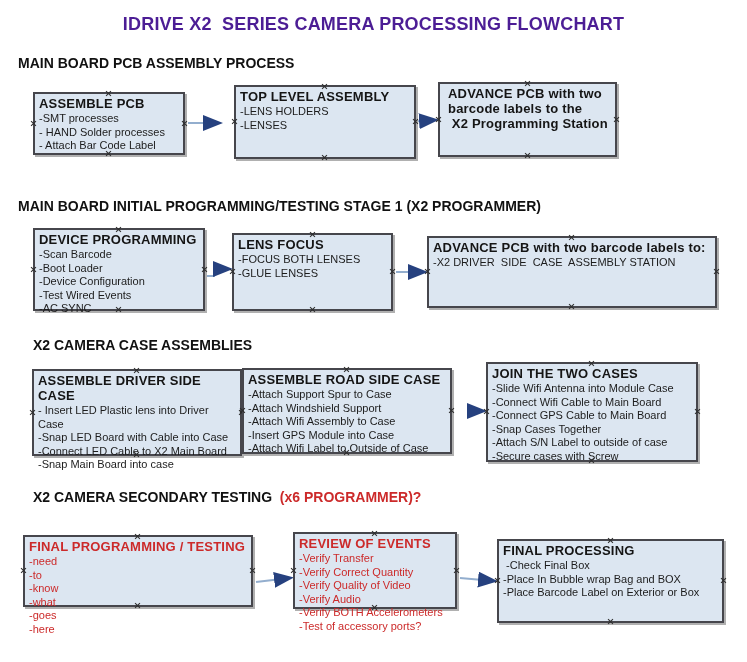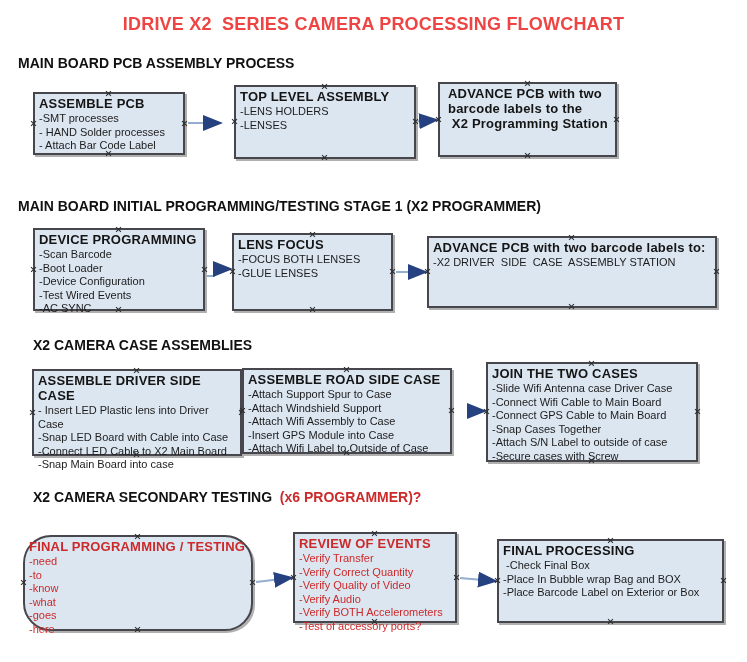--- a/index.html
+++ b/index.html
@@ -2,21 +2,21 @@
 <html><head>
 <meta charset="utf-8">
 <style>
   html,body{margin:0;padding:0;background:#ffffff;}
   .canvas{
     position:relative;width:747px;height:662px;background:#ffffff;overflow:hidden;
     font-family:"Liberation Sans", sans-serif;color:#111;
   }
   .doc-title{
     position:absolute;top:14px;left:0;width:100%;text-align:center;
-    font-size:18px;font-weight:bold;letter-spacing:.2px;white-space:pre-wrap;color:#ef4444;
+    font-size:18px;font-weight:bold;letter-spacing:.2px;white-space:pre-wrap;color:#4c1d95;
   }
   .section-header{
     position:absolute;font-size:14px;font-weight:bold;white-space:pre;color:#111;
   }
   .section-header .red-part{color:#cc2a2a;}
   .box{
     position:absolute;box-sizing:border-box;
     background:#dce6f1;border:2px solid #46464c;
     box-shadow:2px 2px 0 #b0b0b0;
     padding:2px 3px 2px 4px;
@@ -165,49 +165,49 @@
         <div class="box-line">-Attach Wifi Label to Outside of Case</div>
       </div>
     <span class="anchor a-top"></span>
       <span class="anchor a-bottom"></span>
       <span class="anchor a-left"></span>
       <span class="anchor a-right"></span>
   </div>
   <div class="box" style="left:486px;top:362px;width:212px;height:100px;">
     <div class="box-heading">JOIN THE TWO CASES</div>
     <div class="box-lines">
-        <div class="box-line">-Slide Wifi Antenna case Driver Case</div>
+        <div class="box-line">-Slide Wifi Antenna into Module Case</div>
         <div class="box-line">-Connect Wifi Cable to Main Board</div>
         <div class="box-line">-Connect GPS Cable to Main Board</div>
         <div class="box-line">-Snap Cases Together</div>
         <div class="box-line">-Attach S/N Label to outside of case</div>
         <div class="box-line">-Secure cases with Screw</div>
       </div>
     <span class="anchor a-top"></span>
       <span class="anchor a-bottom"></span>
       <span class="anchor a-left"></span>
       <span class="anchor a-right"></span>
   </div>
 
-  <div class="box red" style="left:23px;top:535px;width:230px;height:96px;border-radius:28px;">
+  <div class="box red" style="left:23px;top:535px;width:230px;height:72px;">
     <div class="box-heading">FINAL PROGRAMMING / TESTING</div>
     <div class="box-lines">
         <div class="box-line">-need</div>
         <div class="box-line">-to</div>
         <div class="box-line">-know</div>
         <div class="box-line">-what</div>
         <div class="box-line">-goes</div>
         <div class="box-line">-here</div>
       </div>
     <span class="anchor a-top"></span>
       <span class="anchor a-bottom"></span>
       <span class="anchor a-left"></span>
       <span class="anchor a-right"></span>
   </div>
-  <div class="box red" style="left:293px;top:532px;width:164px;height:91px;">
+  <div class="box red" style="left:293px;top:532px;width:164px;height:77px;">
     <div class="box-heading">REVIEW OF EVENTS</div>
     <div class="box-lines">
         <div class="box-line">-Verify Transfer</div>
         <div class="box-line">-Verify Correct Quantity</div>
         <div class="box-line">-Verify Quality of Video</div>
         <div class="box-line">-Verify Audio</div>
         <div class="box-line">-Verify BOTH Accelerometers</div>
         <div class="box-line">-Test of accessory ports?</div>
       </div>
     <span class="anchor a-top"></span>

